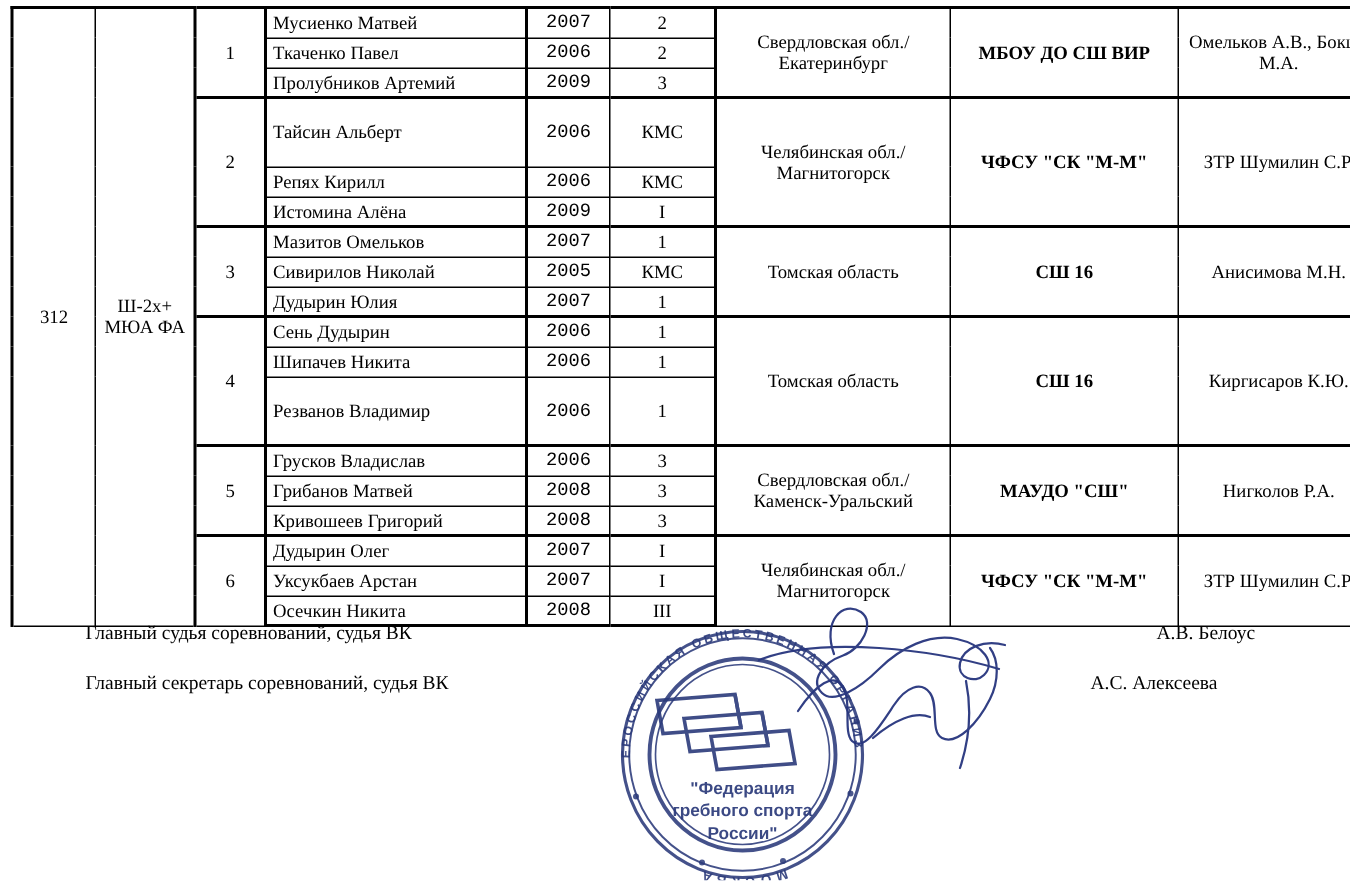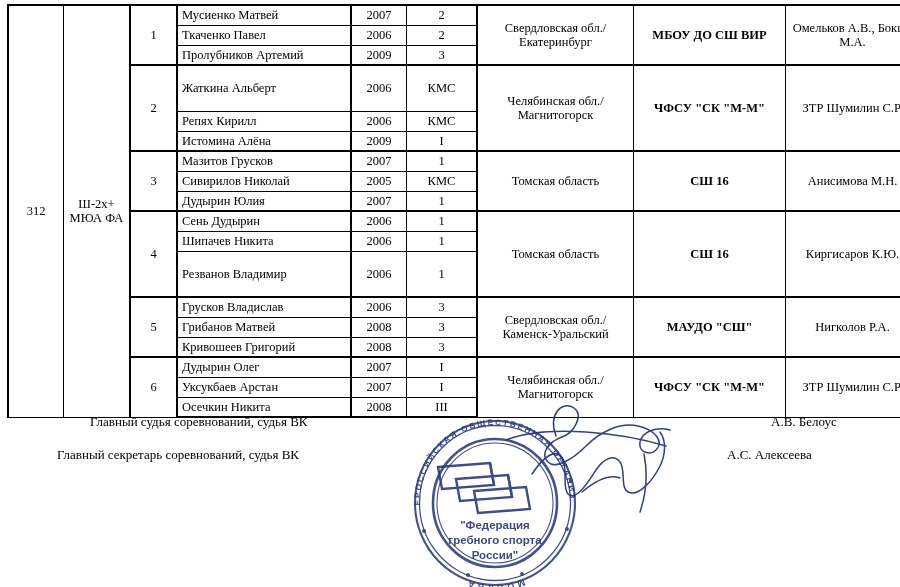--- a/index.html
+++ b/index.html
@@ -37,36 +37,36 @@
   
   .c-entry        { border-left-width: 2px !important; border-right-width: 2px !important; }
   .c-num          { border-left-width: 2px !important; }
   .grp-top td     { border-top-width: 2px !important; }
   .grp-bot td     { border-bottom-width: 2px !important; }
 
   .c-num      { width: 46px;  text-align: center; }
   .c-event    { width: 57px;  text-align: center; font-weight: normal; font-size: 12.5px; line-height: 1.35; }
   .c-place    { width: 37px;  text-align: center; }
   .c-name     { width: 164px; text-align: left; }
-  .c-year     { width: 46px;  text-align: center; }
+  .c-year     { width: 46px;  text-align: center; font-family: Liberation Mono, monospace; }
   .c-rank     { width: 61px;  text-align: center; }
   .c-region   { width: 147px; text-align: center; line-height: 1.25; }
   .c-org      { width: 143px; text-align: center; font-weight: bold; }
   .c-coach    { width: 125px; text-align: center; line-height: 1.25; }
 
   .row-std  { height: 20px; }
   .row-tall { height: 46px; }
 
   
   .sig-line {
     position: absolute;
     font-size: 13px;
     white-space: nowrap;
   }
-  .sig-role-1 { left: 57px;  top: 414px; margin-left: 33px; }
+  .sig-role-1 { left: 57px;  top: 414px; }
   .sig-role-2 { left: 57px;  top: 447px; }
   .sig-name-1 { left: 771px; top: 414px; }
   .sig-name-2 { left: 727px; top: 447px; }
 
   
   #official-stamp {
     position: absolute;
     left: 404px;
     top: 411px;
     width: 182px;
@@ -103,40 +103,40 @@
         <td class="c-year">2006</td>
         <td class="c-rank">2</td>
       </tr>
       <tr class="row-std grp-bot ">
         <td class="c-name c-entry">Пролубников Артемий</td>
         <td class="c-year">2009</td>
         <td class="c-rank">3</td>
       </tr>
       <tr class="row-tall grp-top ">
         <td class="c-place c-num" rowspan="3">2</td>
-        <td class="c-name c-entry">Жаткина Альберт</td>
+        <td class="c-name c-entry">Тайсин Альберт</td>
         <td class="c-year">2006</td>
         <td class="c-rank">КМС</td>
         <td class="c-region c-num" rowspan="3">Челябинская обл./Магнитогорск</td>
         <td class="c-org" rowspan="3">ЧФСУ "СК "М-М"</td>
         <td class="c-coach" rowspan="3">ЗТР Шумилин С.Р.</td>
       </tr>
       <tr class="row-std ">
         <td class="c-name c-entry">Репях Кирилл</td>
         <td class="c-year">2006</td>
         <td class="c-rank">КМС</td>
       </tr>
       <tr class="row-std grp-bot ">
         <td class="c-name c-entry">Истомина Алёна</td>
         <td class="c-year">2009</td>
         <td class="c-rank">I</td>
       </tr>
       <tr class="row-std grp-top ">
         <td class="c-place c-num" rowspan="3">3</td>
-        <td class="c-name c-entry">Мазитов Грусков</td>
+        <td class="c-name c-entry">Мазитов Омельков</td>
         <td class="c-year">2007</td>
         <td class="c-rank">1</td>
         <td class="c-region c-num" rowspan="3">Томская область</td>
         <td class="c-org" rowspan="3">СШ 16</td>
         <td class="c-coach" rowspan="3">Анисимова М.Н.</td>
       </tr>
       <tr class="row-std ">
         <td class="c-name c-entry">Сивирилов Николай</td>
         <td class="c-year">2005</td>
         <td class="c-rank">КМС</td>

